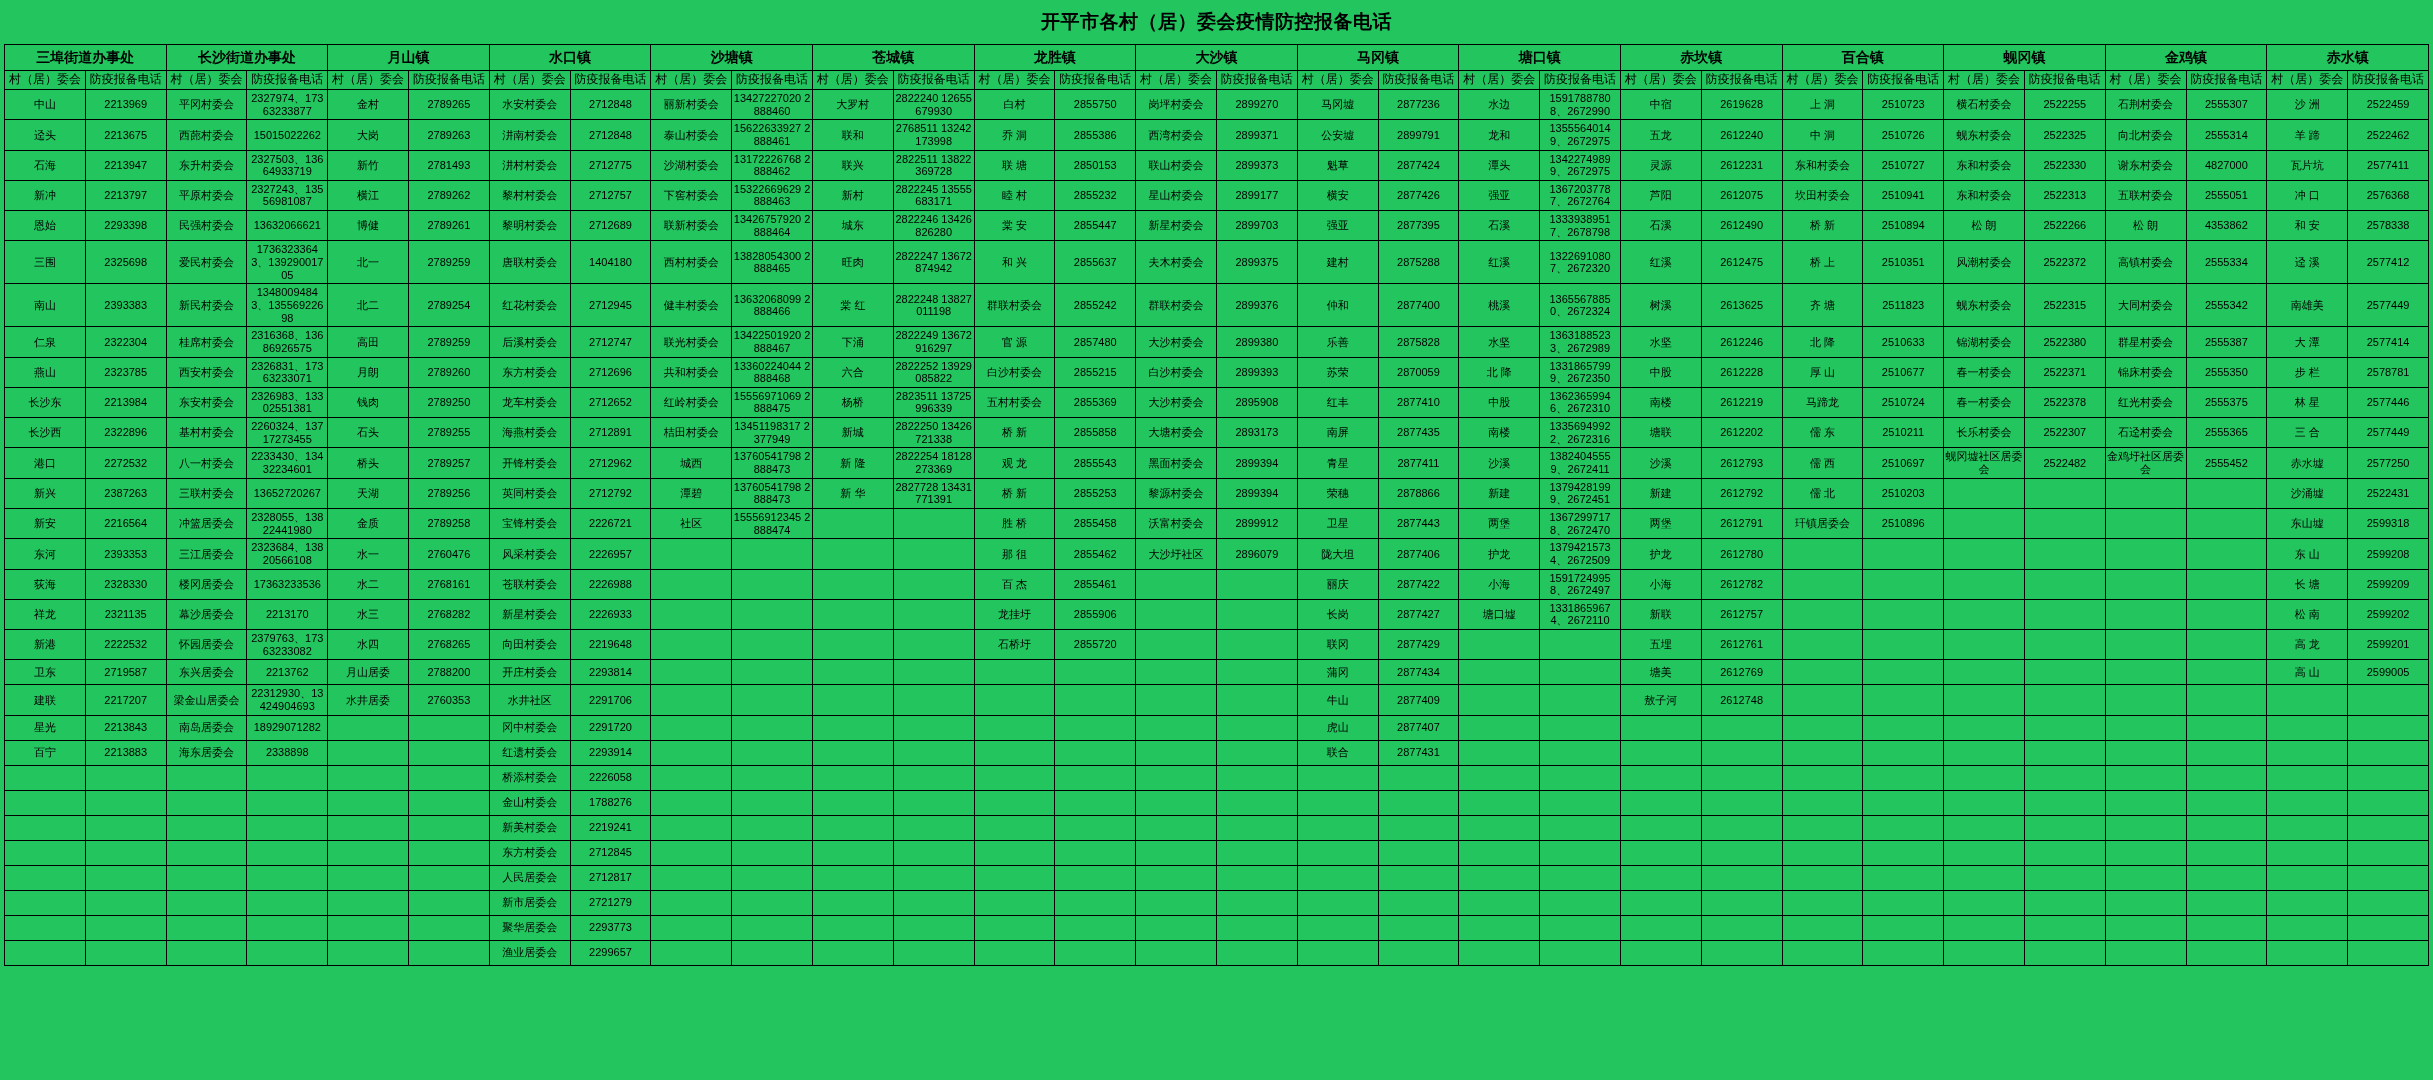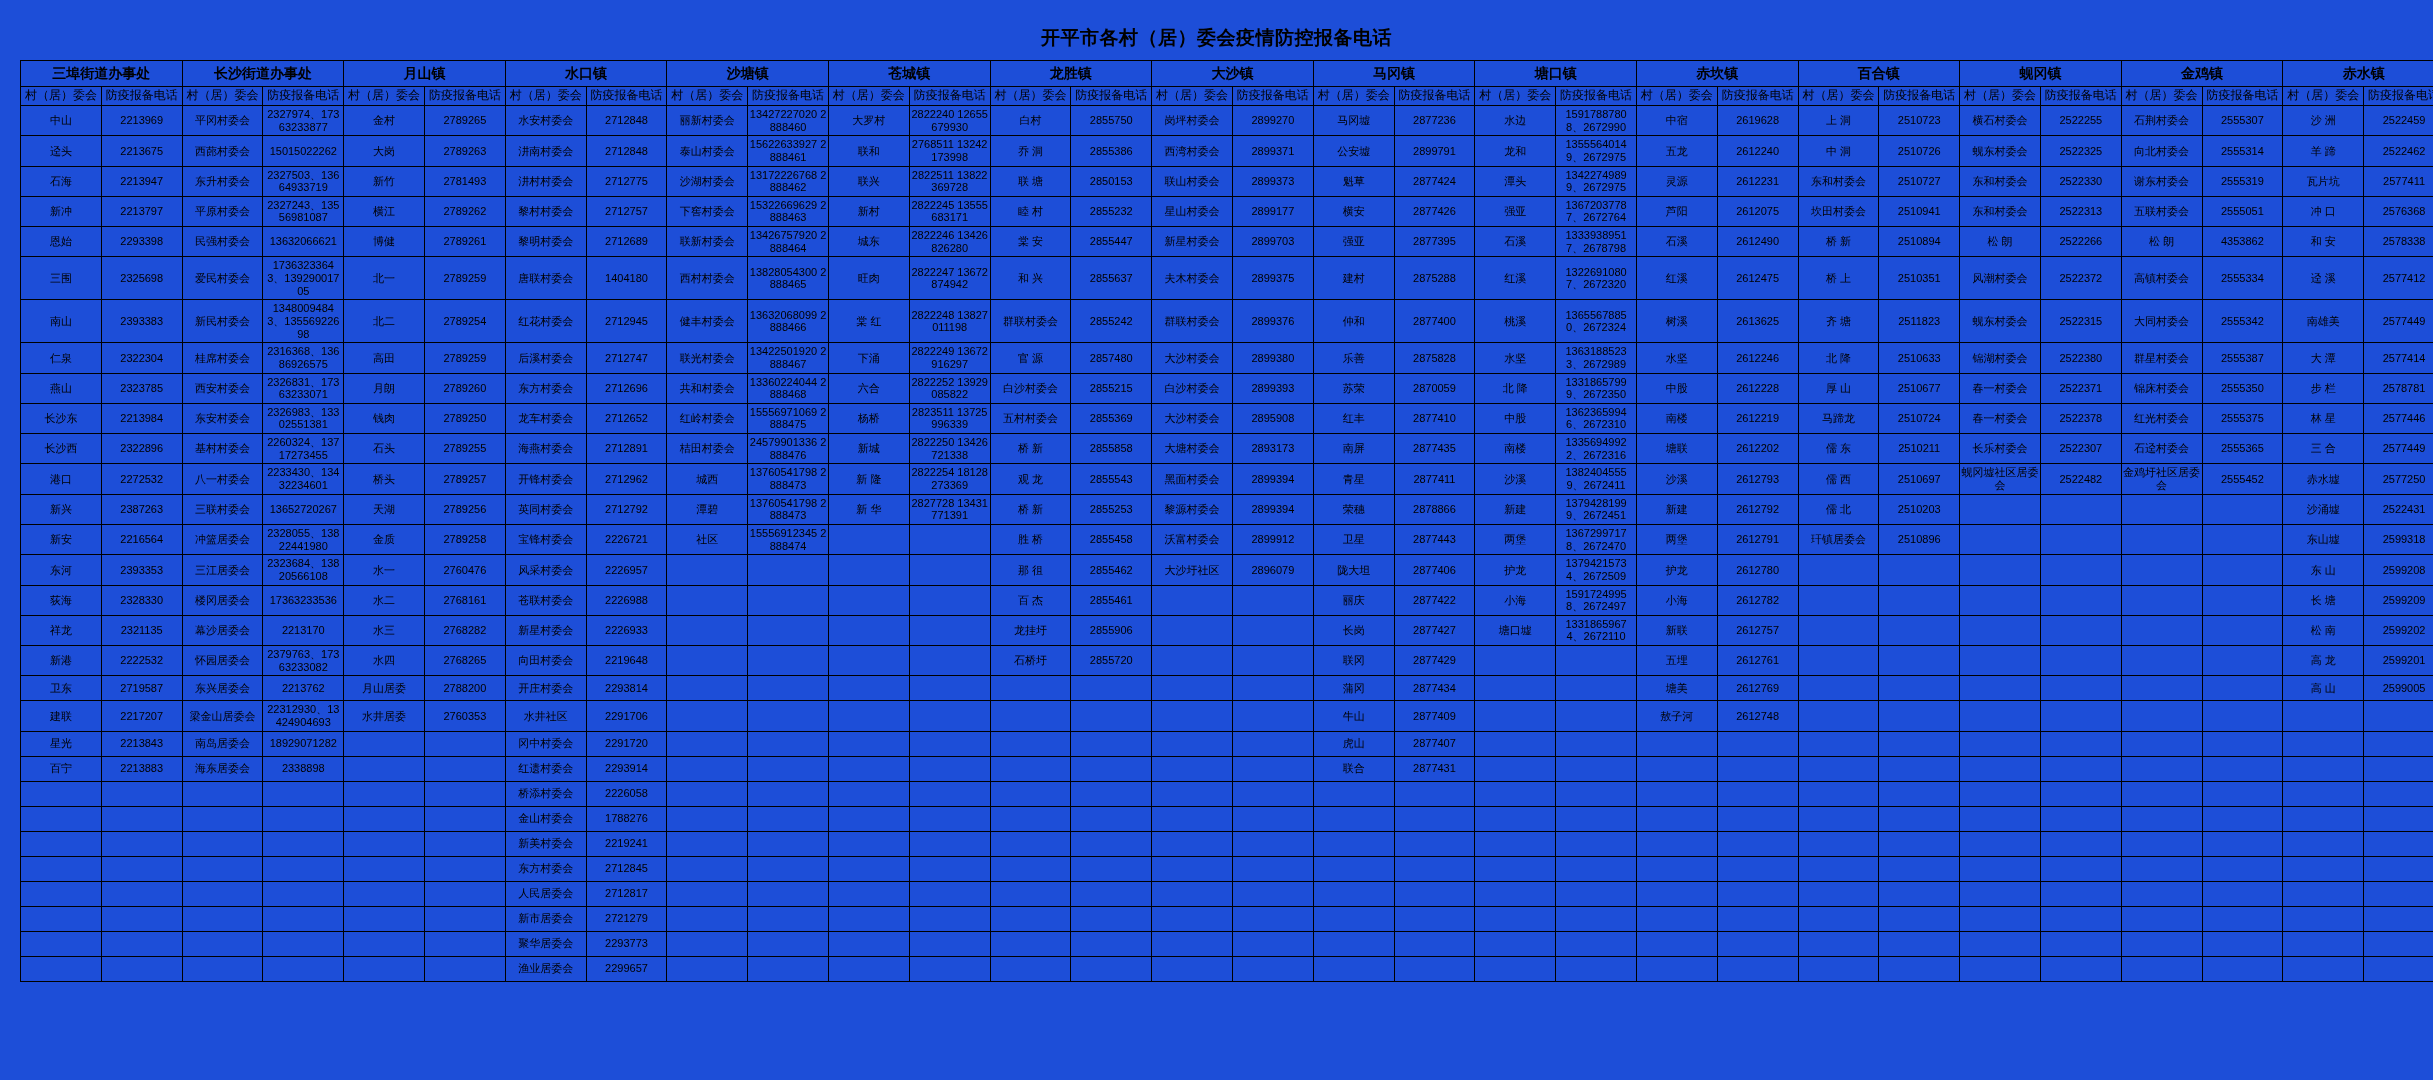--- a/index.html
+++ b/index.html
@@ -4,22 +4,22 @@
 <style>
   * { box-sizing: border-box; }
   html, body {
     margin: 0; padding: 0;
     background: #ffffff;
     font-family: "Liberation Sans", "DejaVu Sans", sans-serif;
   }
   .page {
     width: 2433px;
     min-height: 1080px;
-    background: #1d4ed8;
-    padding: 16px;
+    background: #22c55e;
+    padding: 0;
     position: relative;
   }
   .doc-title {
     text-align: center;
     font-size: 19px;
     font-weight: bold;
     color: #000;
     padding: 9px 0 9px 0;
     letter-spacing: 0.5px;
   }
@@ -206,21 +206,21 @@
             <td class="phone-cell multiline">2877424</td>
             <td class="name-cell">潭头</td>
             <td class="phone-cell multiline">13422749899、2672975</td>
             <td class="name-cell">灵源</td>
             <td class="phone-cell multiline">2612231</td>
             <td class="name-cell">东和村委会</td>
             <td class="phone-cell multiline">2510727</td>
             <td class="name-cell">东和村委会</td>
             <td class="phone-cell multiline">2522330</td>
             <td class="name-cell">谢东村委会</td>
-            <td class="phone-cell multiline">2555319</td>
+            <td class="phone-cell multiline">4827000</td>
             <td class="name-cell">瓦片坑</td>
             <td class="phone-cell multiline">2577411</td>
           </tr>
           <tr class="data-row">
             <td class="name-cell">新冲</td>
             <td class="phone-cell multiline">2213797</td>
             <td class="name-cell">平原村委会</td>
             <td class="phone-cell multiline">2327243、13556981087</td>
             <td class="name-cell">横江</td>
             <td class="phone-cell multiline">2789262</td>
@@ -444,21 +444,21 @@
           <tr class="data-row">
             <td class="name-cell">长沙西</td>
             <td class="phone-cell multiline">2322896</td>
             <td class="name-cell">基村村委会</td>
             <td class="phone-cell multiline">2260324、13717273455</td>
             <td class="name-cell">石头</td>
             <td class="phone-cell multiline">2789255</td>
             <td class="name-cell">海燕村委会</td>
             <td class="phone-cell multiline">2712891</td>
             <td class="name-cell">桔田村委会</td>
-            <td class="phone-cell multiline">24579901336 2888476</td>
+            <td class="phone-cell multiline">13451198317 2377949</td>
             <td class="name-cell">新城</td>
             <td class="phone-cell multiline">2822250 13426721338</td>
             <td class="name-cell">桥 新</td>
             <td class="phone-cell multiline">2855858</td>
             <td class="name-cell">大塘村委会</td>
             <td class="phone-cell multiline">2893173</td>
             <td class="name-cell">南屏</td>
             <td class="phone-cell multiline">2877435</td>
             <td class="name-cell">南楼</td>
             <td class="phone-cell multiline">13356949922、2672316</td>

